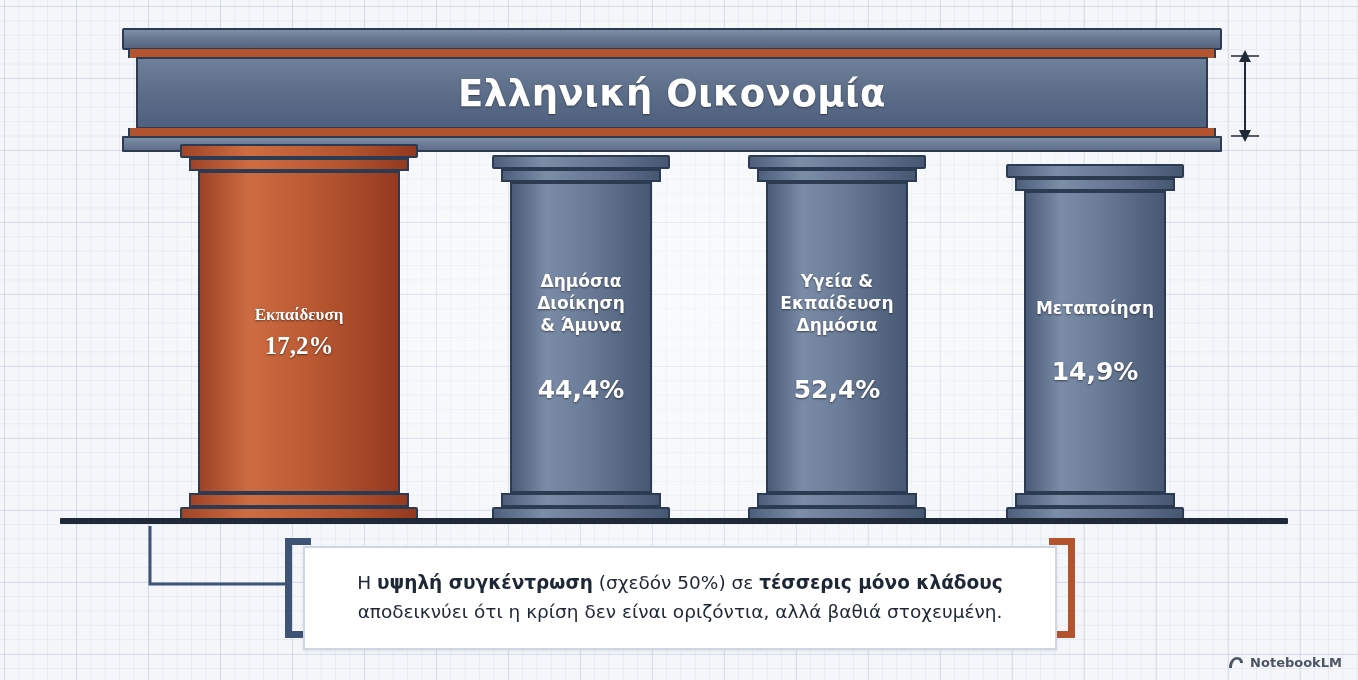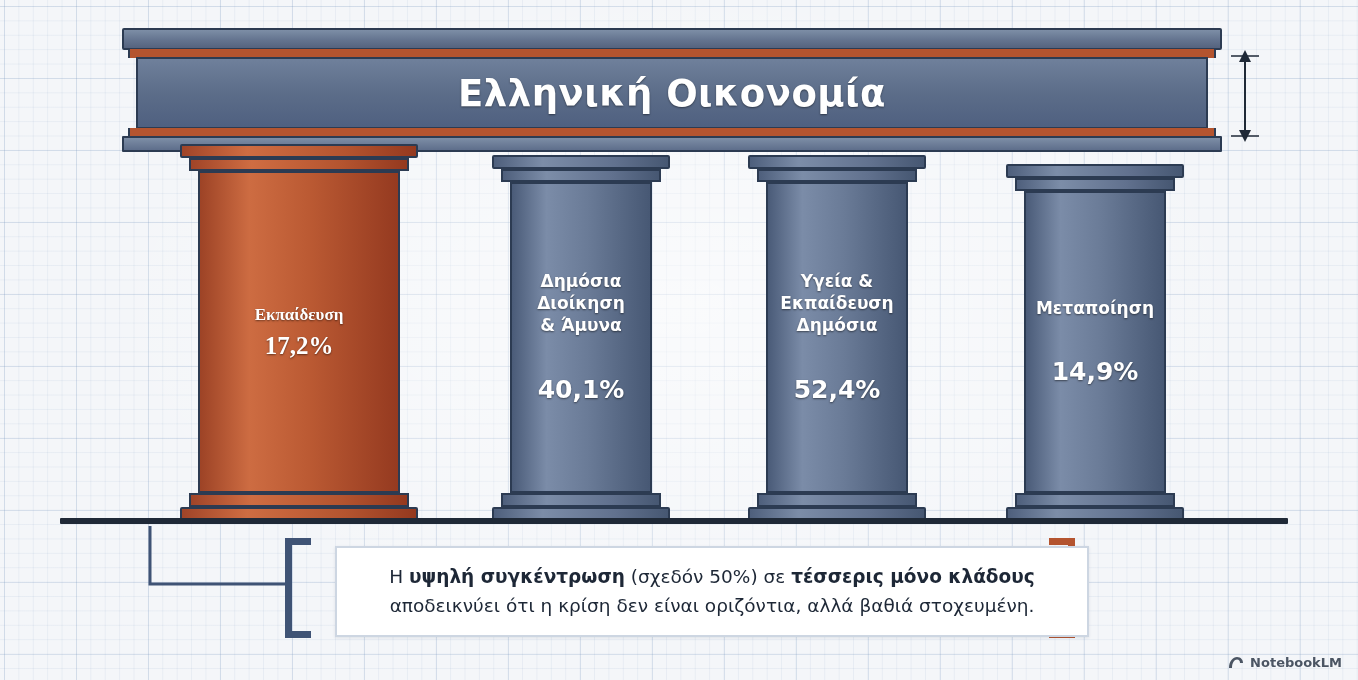--- a/index.html
+++ b/index.html
@@ -236,30 +236,29 @@
   .bracket-right {
     right: 0;
     border: 7px solid #b4542f;
     border-left: none;
   }
   .caption-box {
     position: absolute;
     left: 18px;
     top: 8px;
     width: 754px;
-    height: 91px;
+    height: 104px;
     background: #ffffff;
     border: 2px solid #cdd6e2;
     box-sizing: border-box;
     display: flex;
     flex-direction: column;
     align-items: center;
     justify-content: center;
     box-shadow: 0 1px 3px rgba(30,45,70,0.10);
-    margin-left: 32px;
   }
   .caption-line {
     color: #1d2736;
     font-size: 18.5px;
     line-height: 1.55;
     text-align: center;
     white-space: nowrap;
   }
   .caption-line b { font-weight: bold; }
 
@@ -321,21 +320,21 @@
 
   <div class="column col-blue" style="left:492px; width:178px; height:367px;">
     <div class="cap-top"></div>
     <div class="cap-mid"></div>
     <div class="shaft">
       <div class="col-label">
         <div>Δημόσια</div>
         <div>Διοίκηση</div>
         <div>&amp; Άμυνα</div>
       </div>
-      <div class="col-value">40,1%</div>
+      <div class="col-value">44,4%</div>
     </div>
     <div class="base-mid"></div>
     <div class="base-bot"></div>
   </div>
 
   <div class="column col-blue" style="left:748px; width:178px; height:367px;">
     <div class="cap-top"></div>
     <div class="cap-mid"></div>
     <div class="shaft">
       <div class="col-label">

